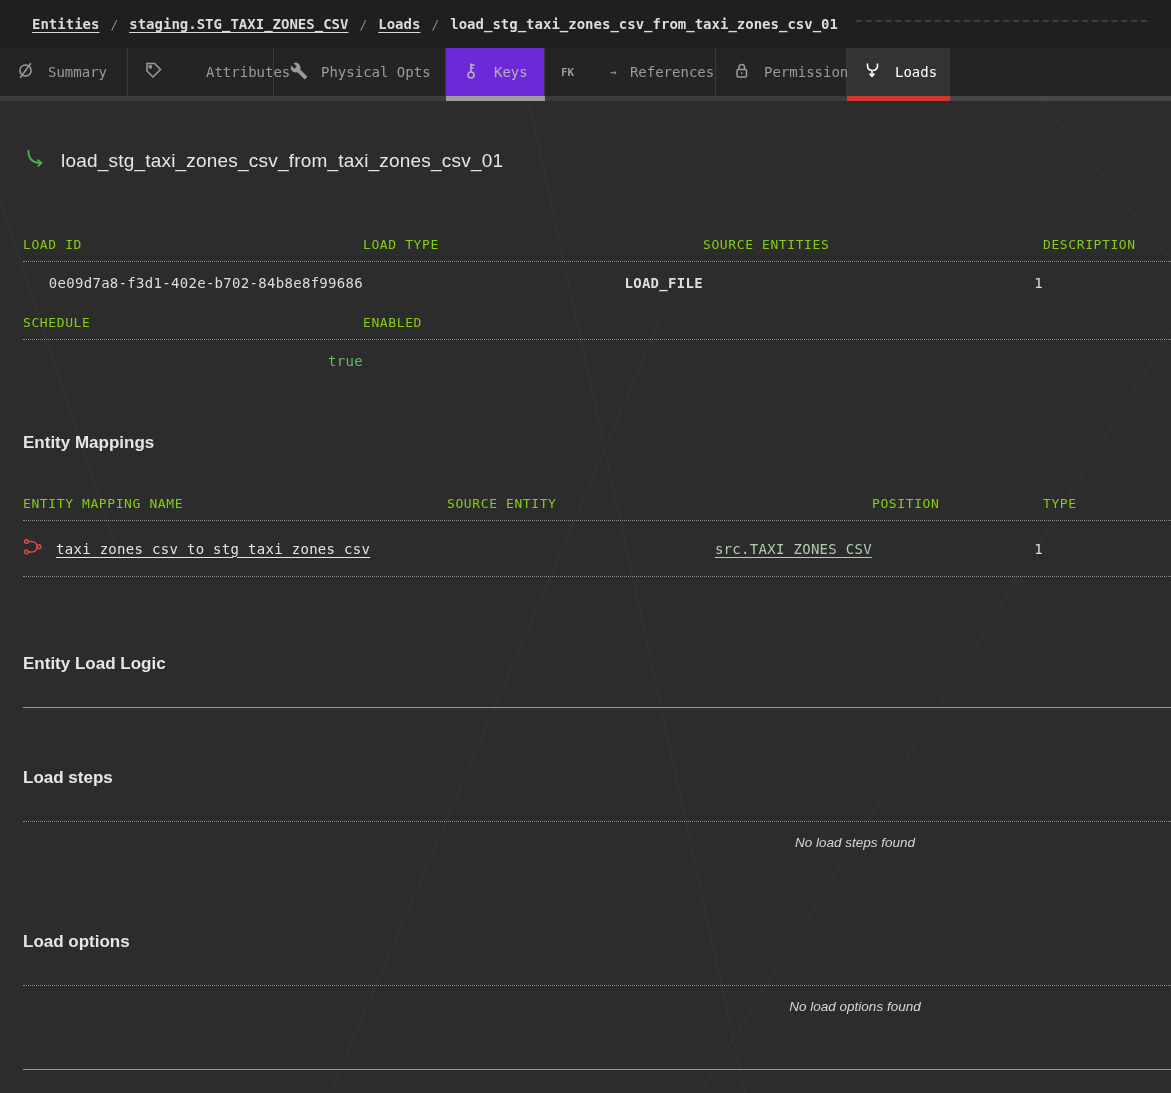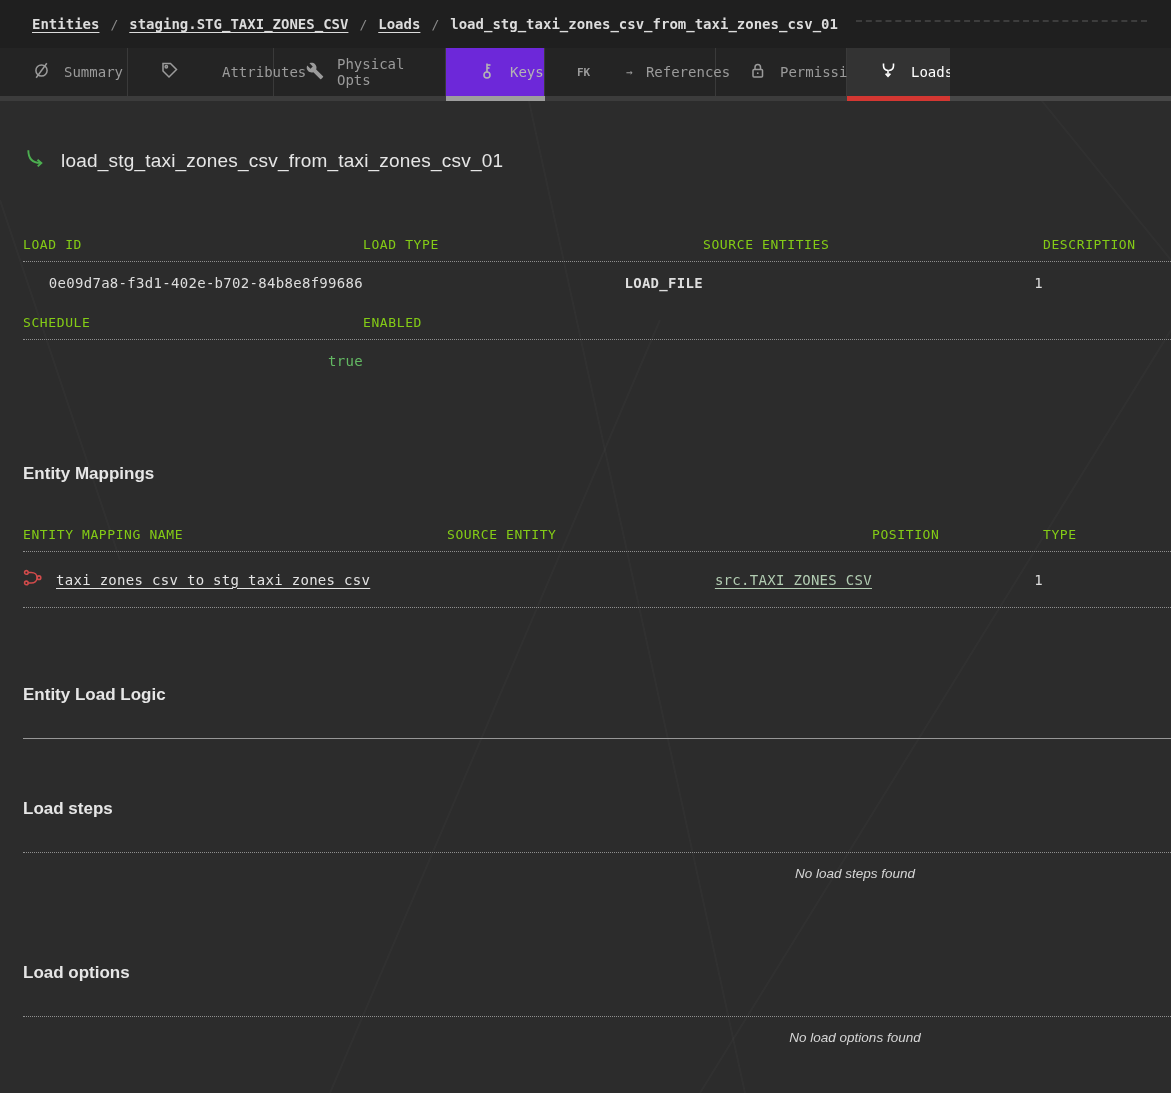--- a/index.html
+++ b/index.html
@@ -31,21 +31,21 @@
     font-size:14px;font-weight:700;color:#dcdcdc;white-space:nowrap;
   }
   a.crumb{text-decoration:underline;text-underline-offset:3px;color:#dcdcdc;cursor:pointer;}
   .crumb-sep{font-family:"DejaVu Sans Mono", monospace;font-size:13px;color:#8a8a8a;padding:0 11px;}
   .crumb-fill{flex:1;height:0;border-top:2px dashed #3d3d3d;margin:0 0 7px 18px;}
 
   
   .tabbar{height:48px;background:var(--bg-tabbar);display:flex;position:relative;z-index:2;}
   .tab{
     display:flex;align-items:center;gap:13px;
-    padding-left:32px;border-right:1px solid #3a3a3a;
+    padding-left:16px;border-right:1px solid #3a3a3a;
     font-family:"DejaVu Sans Mono", monospace;font-size:14px;
     color:var(--txt-muted);cursor:pointer;flex:none;
   }
   .tab svg{flex:none;}
   .tab.hovered{background:#6d28d9;color:#b4b4b4;}
   .tab.active{background:#333333;color:#ffffff;border-right:none;}
   .tab-rest{flex:1;background:var(--bg-tabbar);}
   .indicator-track{height:5px;background:#3c3c3c;position:relative;z-index:2;}
   .indicator{position:absolute;top:0;height:5px;}
   .indicator.keys{left:446px;width:99px;background:#9e9e9e;}
@@ -83,21 +83,21 @@
   .rule-solid{border-top:1px solid var(--rule-solid);height:0;}
   .rule-dotted{border-top:1px dotted var(--rule-dotted);height:0;}
   .empty-note{
     width:1710px;text-align:center;font-style:italic;
     font-size:13.5px;color:#d6d6d6;padding-top:13px;
   }
 
   
   .m-details{margin-top:64px;}
   .m-row2{margin-top:24px;}
-  .m-mappings-h{margin-top:95px;}
+  .m-mappings-h{margin-top:64px;}
   .m-mappings-t{margin-top:43px;}
   .m-logic-h{margin-top:77px;}
   .m-logic-rule{margin-top:33px;}
   .m-steps-h{margin-top:60px;}
   .m-steps-rule{margin-top:33px;}
   .m-options-h{margin-top:82px;}
   .m-options-rule{margin-top:33px;}
   .m-bottom-rule{margin-top:55px;}
 </style>
 </head>

